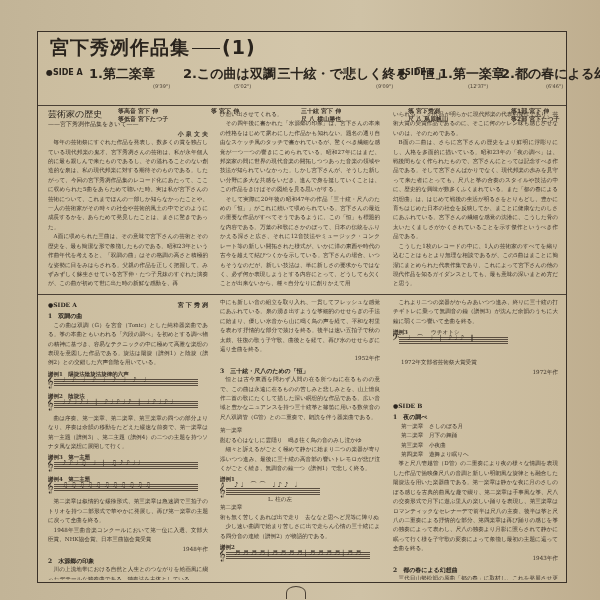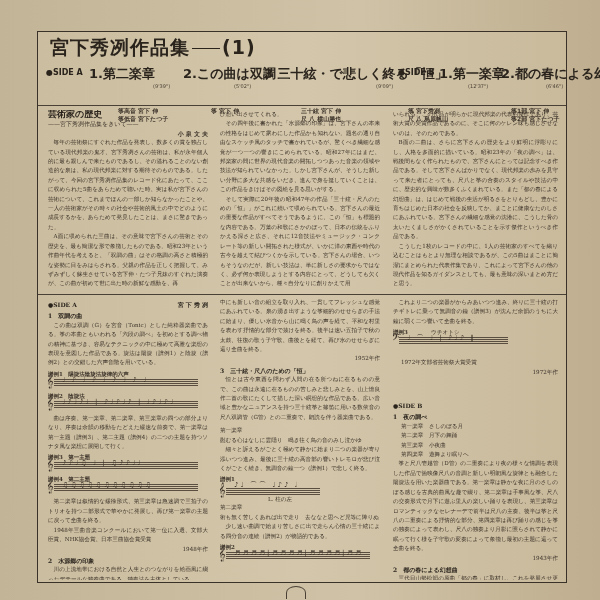--- a/index.html
+++ b/index.html
@@ -9,21 +9,21 @@
   .title{position:absolute;left:12px;top:3px;font-family:"DejaVu Sans","Liberation Sans",sans-serif;font-weight:bold;font-size:19px;letter-spacing:1px;color:#2a241d;white-space:nowrap;}
   .title .dash{display:inline-block;width:28px;border-top:1.5px solid #2a241d;vertical-align:middle;margin:0 2px;}
   .tracks{position:absolute;left:8px;top:33px;width:515px;height:56px;font-family:"DejaVu Sans","Liberation Sans",sans-serif;}
   .trk{position:absolute;top:0;font-size:13px;font-weight:bold;white-space:nowrap;}
   .side{position:absolute;top:3px;font-size:8px;font-weight:bold;white-space:nowrap;}
   .dur{position:absolute;top:18px;font-size:5px;color:#4a4035;white-space:nowrap;}
   .cred{position:absolute;top:42px;font-size:6px;line-height:8px;white-space:pre;color:#3b3229;font-weight:bold;}
   .hr{position:absolute;left:0;width:100%;border-top:1px solid #4a4035;}
   .col{position:absolute;font-size:5.6px;line-height:9.4px;color:#3b3229;text-align:justify;overflow:hidden;}
   .col p{margin:0;text-indent:1em;}
-  .hd{font-size:9px;font-weight:bold;color:#2a241d;}
+  .hd{font-size:9px;font-weight:normal;color:#2a241d;}
   .sub{font-size:6px;}
   .author{text-align:right;font-size:6px;font-weight:bold;}
   .sec{font-size:6px;font-weight:bold;color:#2a241d;margin-top:2px;}
   .right{text-align:right;}
   .score{height:20px;position:relative;margin:2px 0;}
   .score .lbl{font-size:5.5px;font-weight:bold;}
   .staff{position:absolute;left:6px;right:10px;top:9px;height:8px;background:repeating-linear-gradient(#5a4e40 0 0.6px,transparent 0.6px 2px);}
   .clef{position:absolute;left:-2px;top:4px;font-size:13px;line-height:13px;}
   .notes{position:absolute;left:14px;right:10px;top:6px;font-size:7px;letter-spacing:2px;white-space:nowrap;overflow:hidden;}
   .pageno{position:absolute;left:286px;top:586px;width:18px;height:12px;border:1px solid #4a4035;border-radius:50% 50% 0 0;border-bottom:none;}

